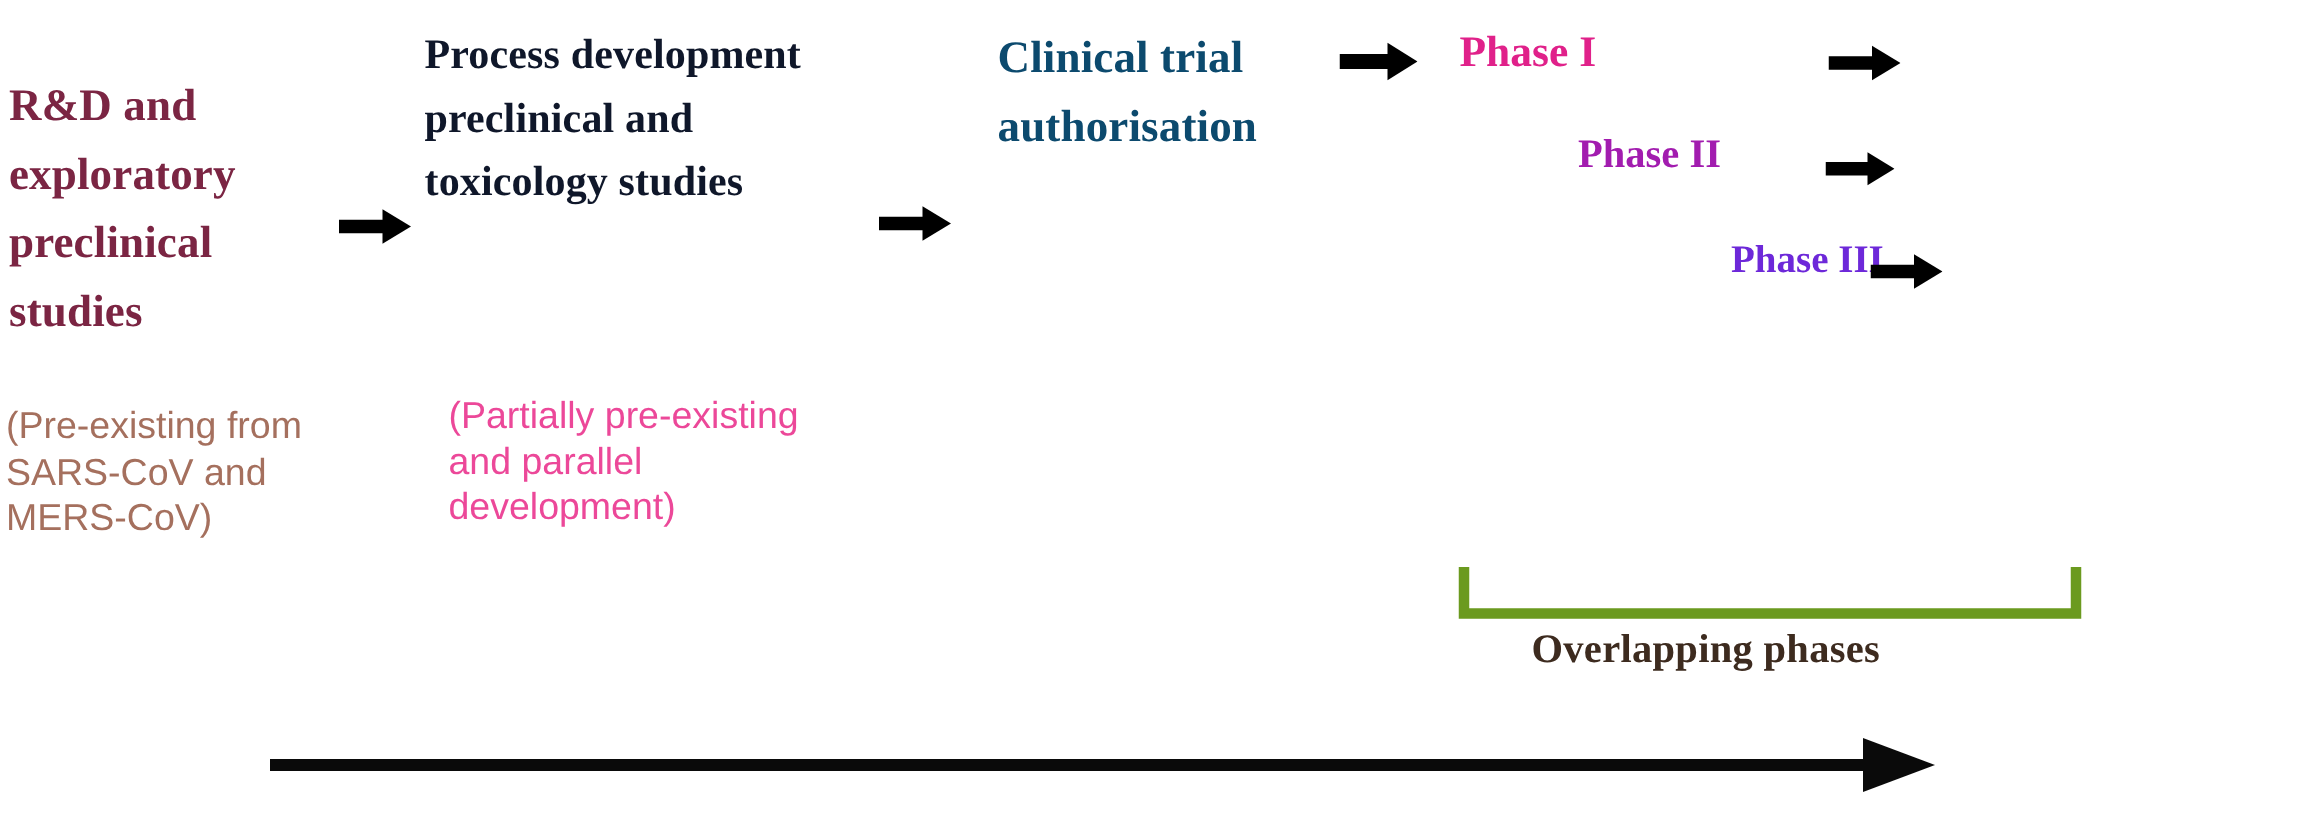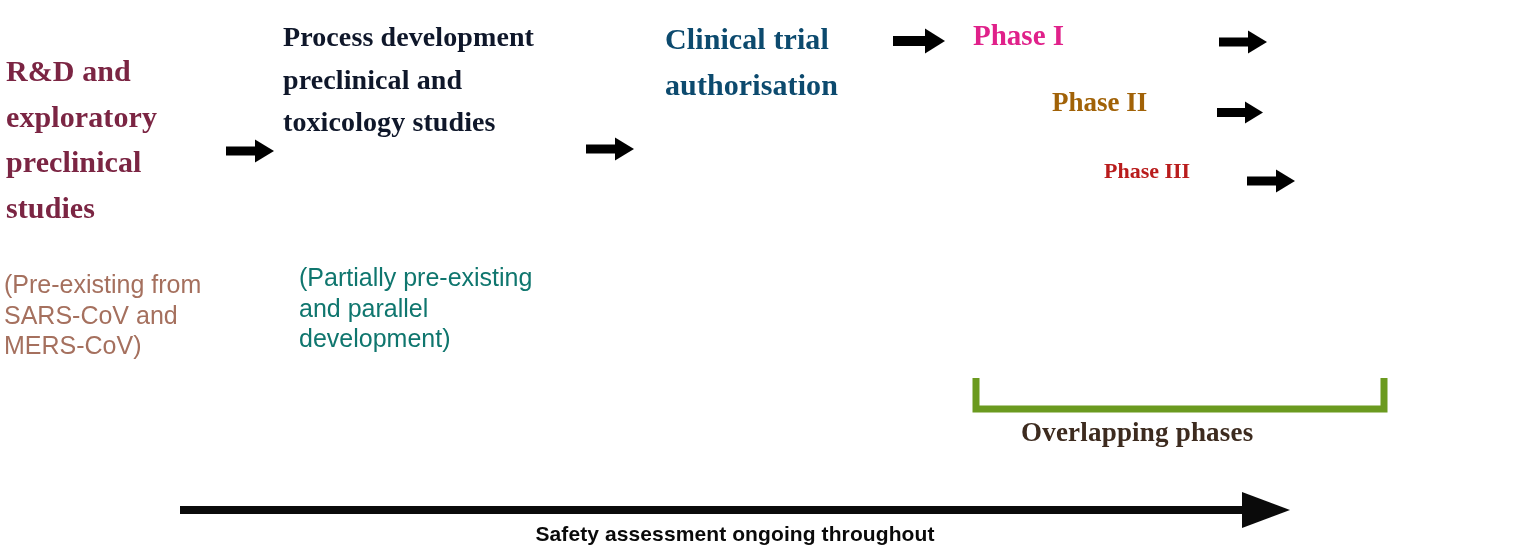--- a/index.html
+++ b/index.html
@@ -50,39 +50,39 @@
 
   
   #col2-title {
     left: 283px; top: 16px; width: 370px;
     font-size: 28px;
     color: #0f172a;
   }
   #col2-sub {
     left: 299px; top: 262px; width: 330px;
     font-size: 25px;
-    color: #0f766e;
+    color: #ec4899;
   }
 
   
   #col3-title {
     left: 665px; top: 16px; width: 300px;
     font-size: 30px;
     color: #0c4a6e;
   }
 
   
   .phase-label {
     font-family: "Liberation Serif", serif;
     font-weight: bold;
     line-height: 1.1;
   }
   #phase1 { left: 973px; top: 20px; font-size: 29px; color: #E0218A; }
-  #phase2 { left: 1052px; top: 88px; font-size: 27px; color: #a16207; }
-  #phase3 { left: 1104px; top: 159px; font-size: 22px; color: #b91c1c; }
+  #phase2 { left: 1052px; top: 88px; font-size: 27px; color: #a21caf; }
+  #phase3 { left: 1154px; top: 159px; font-size: 26px; color: #6d28d9; }
 
   #large-scale {
     left: 1187px; top: 208px; width: 215px;
     font-family: "Liberation Serif", serif;
     font-size: 27px;
     font-weight: normal;
     color: #4A4A4A;
     line-height: 1.58;
     white-space: pre-line;
   }
@@ -224,15 +224,14 @@
   <div class="abs" id="overlap-label">Overlapping phases</div>
 
   <div class="abs" id="safety-arrow">
     <svg width="1110" height="46" viewBox="0 0 1110 46" aria-hidden="true">
       <g fill="#0A0A0A">
         <rect x="0" y="18" width="1072" height="8"></rect>
         <polygon points="1062,4 1110,22 1062,40"></polygon>
       </g>
     </svg>
   </div>
-  <div class="abs" id="safety-label">Safety assessment ongoing throughout</div>
 
 </div>
 
 </body></html>

